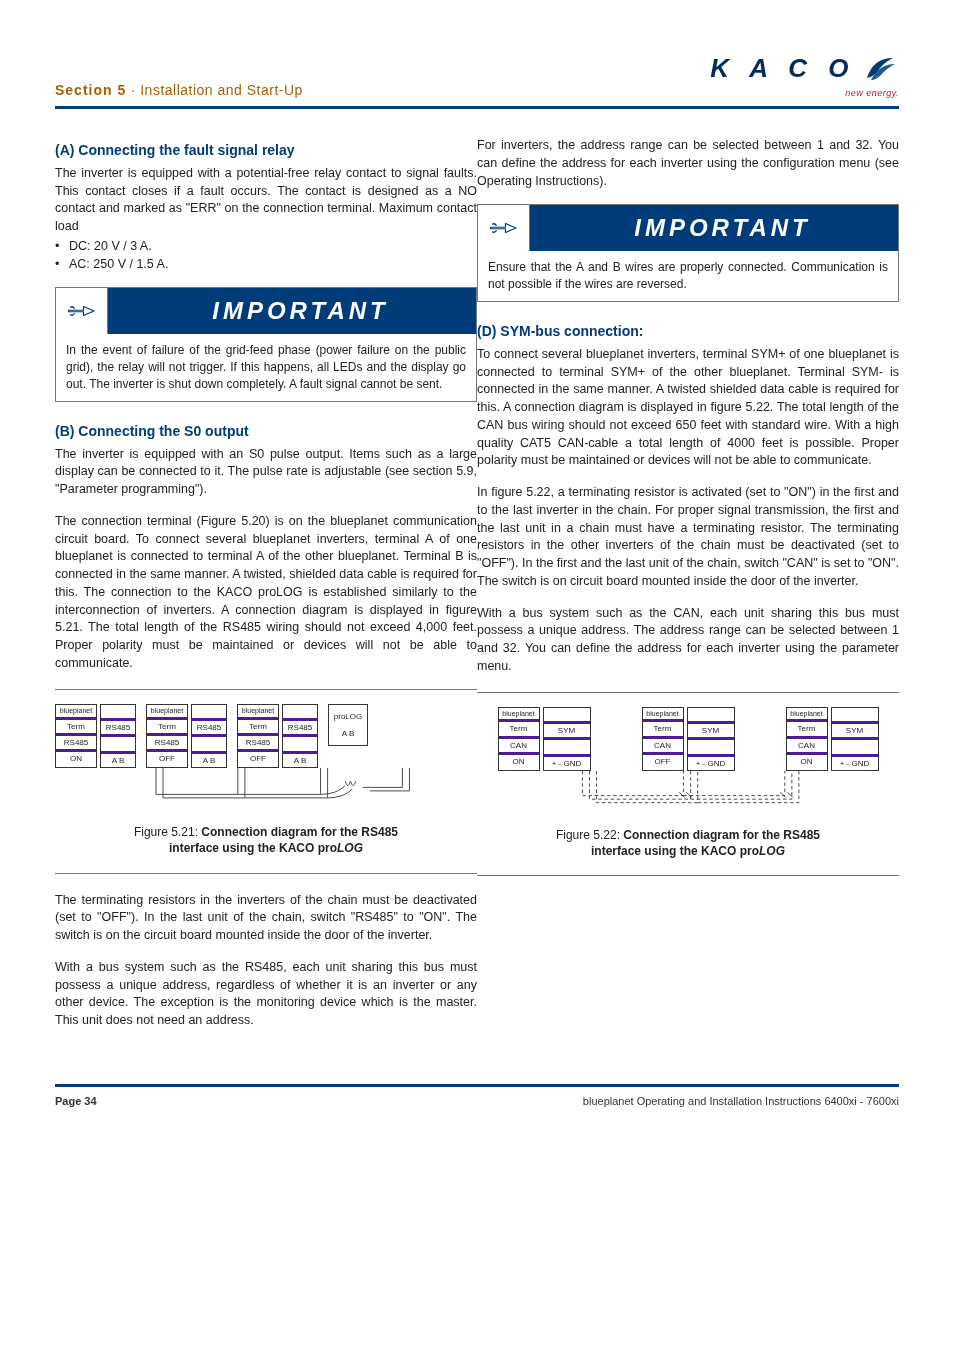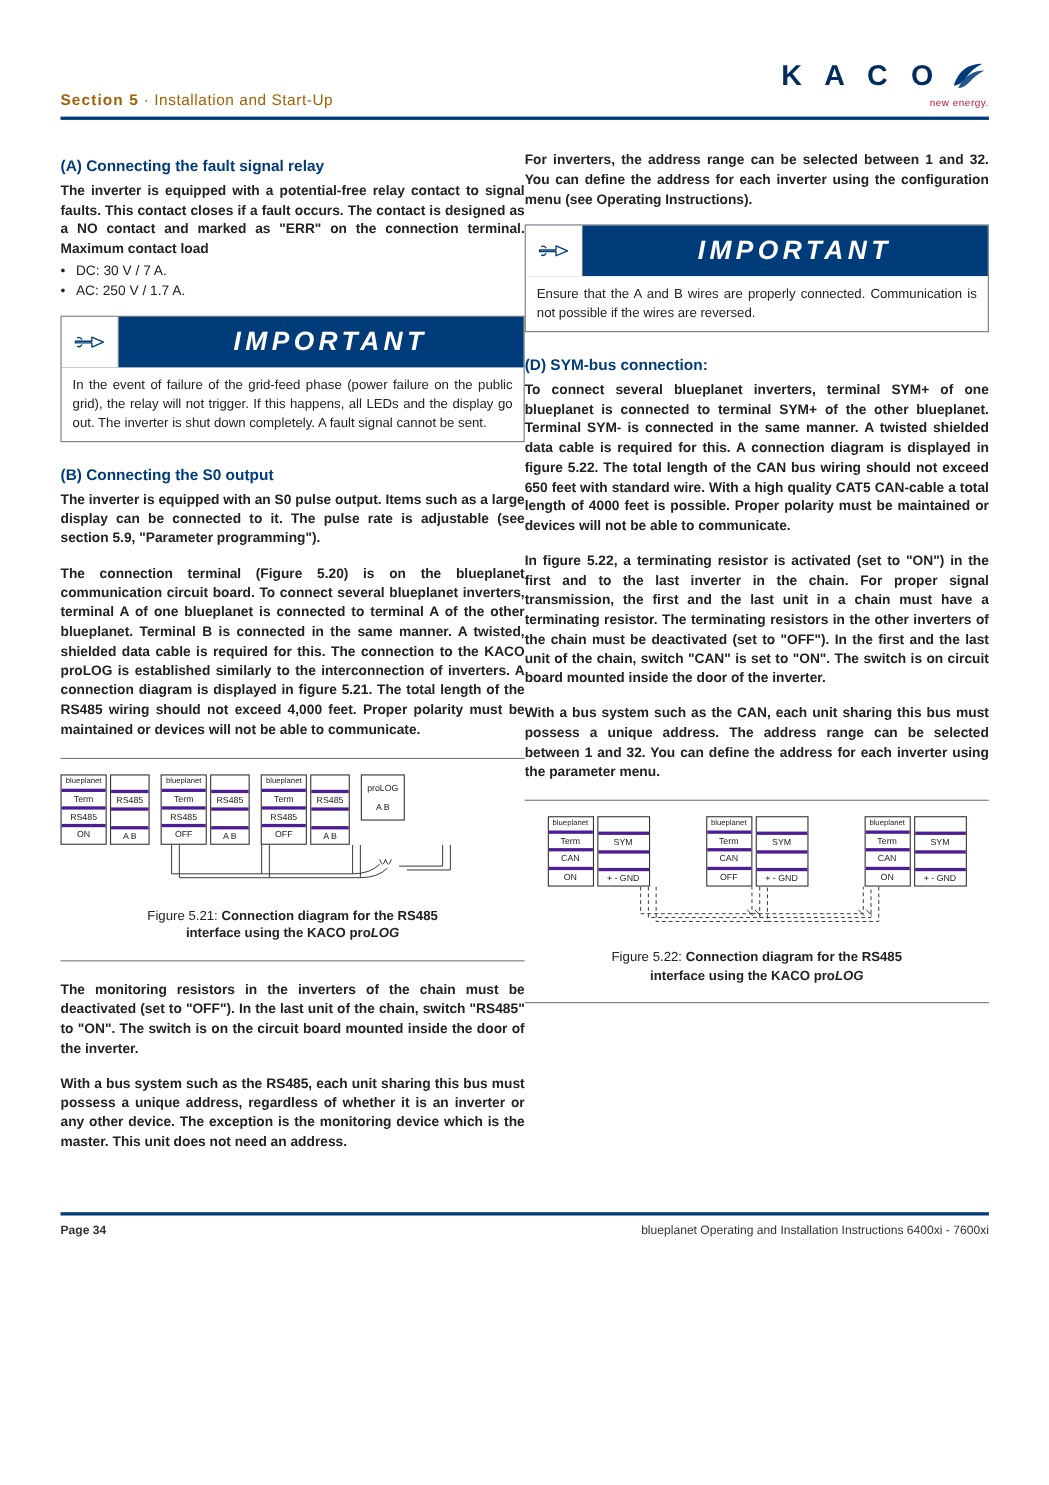--- a/index.html
+++ b/index.html
@@ -8,37 +8,37 @@
     font-family: Arial, Helvetica, sans-serif;
     font-size: 12.5px;
     width: 954px;
     margin: 0 auto;
     padding: 50px 55px 40px 55px;
     color: #222;
   }
   .header-row { display: flex; align-items: flex-end; justify-content: space-between; }
   .header-left { color: #a16207; font-size: 14px; font-weight: bold; letter-spacing: 1px; }
   .header-left .light { font-weight: normal; letter-spacing: 0.5px;}
-  .logo { text-align: right; }
+  .logo { text-align: right; font-style: italic; }
   .logo-main { font-family: "Arial Black", Arial; font-weight: 900; letter-spacing: 7px; font-size: 26px; color: #002b5c; display: inline-block; vertical-align: middle;}
   .logo-swirl { display:inline-block; width:36px; height:36px; vertical-align:middle; margin-left:4px;}
   .logo-sub { color:#c8102e; font-size:9px; letter-spacing:0.5px; margin-top:2px; text-align:right;}
   hr.thick { border:none; border-top:3px solid #003b7a; margin-top:8px; margin-bottom:28px;}
   hr.footer { border:none; border-top:3px solid #003b7a; margin-top:40px; margin-bottom:8px;}
   .cols { display:flex; }
   .col { flex:1; min-width:0; text-align:justify; line-height:1.42;}
   h3.sect { color:#003b7a; font-size:14px; font-weight:bold; margin-bottom:4px; margin-top:4px;}
   ul.bullets { list-style:none; padding-left:14px; margin:2px 0 8px 0;}
   ul.bullets li::before { content:"•"; display:inline-block; width:14px; margin-left:-14px;}
   .important-box { border:1px solid #777; margin:14px 0 20px 0;}
   .important-head { background:#003b7a; color:#fff; display:flex; align-items:stretch; }
   .important-icon-cell { width:52px; background:#fff; display:flex; align-items:center; justify-content:center; border-right:1px solid #777;}
   .important-title { flex:1; font-family:"Arial Black",Arial; letter-spacing:4px; font-size:24px; font-style:italic; font-weight:900; text-align:center; padding:6px 4px;margin-left:17px;}
   .important-body { padding:8px 10px; font-size:12px; line-height:1.4; text-align:justify;}
-  .para { margin-bottom:14px;font-weight:bold;}
+  .para { margin-bottom:14px;}
   .fig-sep { border:none; border-top:1px solid #777; margin:16px 0 10px 0;}
   .diagram { border:none; padding:4px 0 6px 0;}
   .diag-row { display:flex; gap:10px; align-items:flex-start; justify-content:flex-start; font-size:8px; text-align:center;}
   .unit { display:flex; gap:3px;}
   .unit-col { border:1px solid #333;}
   .cell { border-bottom:3px solid #4c1d95; padding:1px 3px; white-space:nowrap; min-height:11px;}
   .cell:last-child { border-bottom:none;}
   .prolog-box { border:1px solid #333; padding:6px 4px;}
   .figcap { font-size:12px; text-align:center; margin-top:6px; line-height:1.35;}
   .figcap strong { font-weight:bold;}
@@ -66,22 +66,22 @@
   </div>
 </div>
 <hr class="thick">
 
 <div class="cols">
 
   <div class="col">
     <h3 class="sect">(A)   Connecting the fault signal relay</h3>
     <div class="para" style="margin-bottom:2px;">The inverter is equipped with a potential-free relay contact to signal faults. This contact closes if a fault occurs. The contact is designed as a NO contact and marked as "ERR" on the connection terminal. Maximum contact load</div>
     <ul class="bullets">
-      <li>DC: 30 V / 7 A.</li>
-      <li>AC: 250 V / 1.7 A.</li>
+      <li>DC: 20 V / 3 A.</li>
+      <li>AC: 250 V / 1.5 A.</li>
     </ul>
 
     <div class="important-box">
       <div class="important-head">
         <div class="important-icon-cell">
           <svg class="point-icon" viewBox="0 0 40 30">
               <path d="M2 14 L22 14 L22 9 L36 15 L22 21 L22 16 L2 16 Z M4 10 Q8 8 10 12 M4 20 Q8 22 10 18" stroke="#003b7a" stroke-width="1.6" fill="none" stroke-linejoin="round"></path>
             </svg>
         </div>
         <div class="important-title">IMPORTANT</div>
@@ -150,21 +150,21 @@
       <svg viewBox="0 0 380 50" style="width:100%;height:44px;">
         <path d="M65 0 L65 30 L158 30 L158 0 M73 0 L73 34 L166 34 L166 0 M158 30 L252 30 L252 0 M166 34 L260 34 L260 0 M252 30 Q270 30 280 20 M260 34 Q278 34 288 24 M300 22 L345 22 L345 0 M308 26 L353 26 L353 0" stroke="#333" stroke-width="1" fill="none"></path>
         <path d="M280 15 Q283 25 286 15 Q289 25 292 15" stroke="#333" stroke-width="1" fill="none"></path>
       </svg>
     </div>
     <div class="figcap">
       <span>Figure  5.21: </span><strong><span>Connection diagram for the RS485 </span></strong><br><strong><span>interface using the KACO pro</span><em>LOG</em></strong>
     </div>
     <hr class="fig-sep">
 
-    <div class="para" style="margin-top:18px;">The monitoring resistors in the inverters of the chain must be deactivated (set to "OFF"). In the last unit of the chain, switch "RS485" to "ON". The switch is on the circuit board mounted inside the door of the inverter.</div>
+    <div class="para" style="margin-top:18px;">The terminating resistors in the inverters of the chain must be deactivated (set to "OFF"). In the last unit of the chain, switch "RS485" to "ON". The switch is on the circuit board mounted inside the door of the inverter.</div>
     <div class="para">With a bus system such as the RS485, each unit sharing this bus must possess a unique address, regardless of whether it is an inverter or any other device.  The exception is the monitoring device which is the master.  This unit does not need an address.</div>
   </div>
 
   <div class="col">
     <div class="para">For inverters, the address range can be selected between 1 and 32. You can define the address for each inverter using the configuration menu (see Operating Instructions).</div>
 
     <div class="important-box">
       <div class="important-head">
         <div class="important-icon-cell">
           <svg class="point-icon" viewBox="0 0 40 30">

